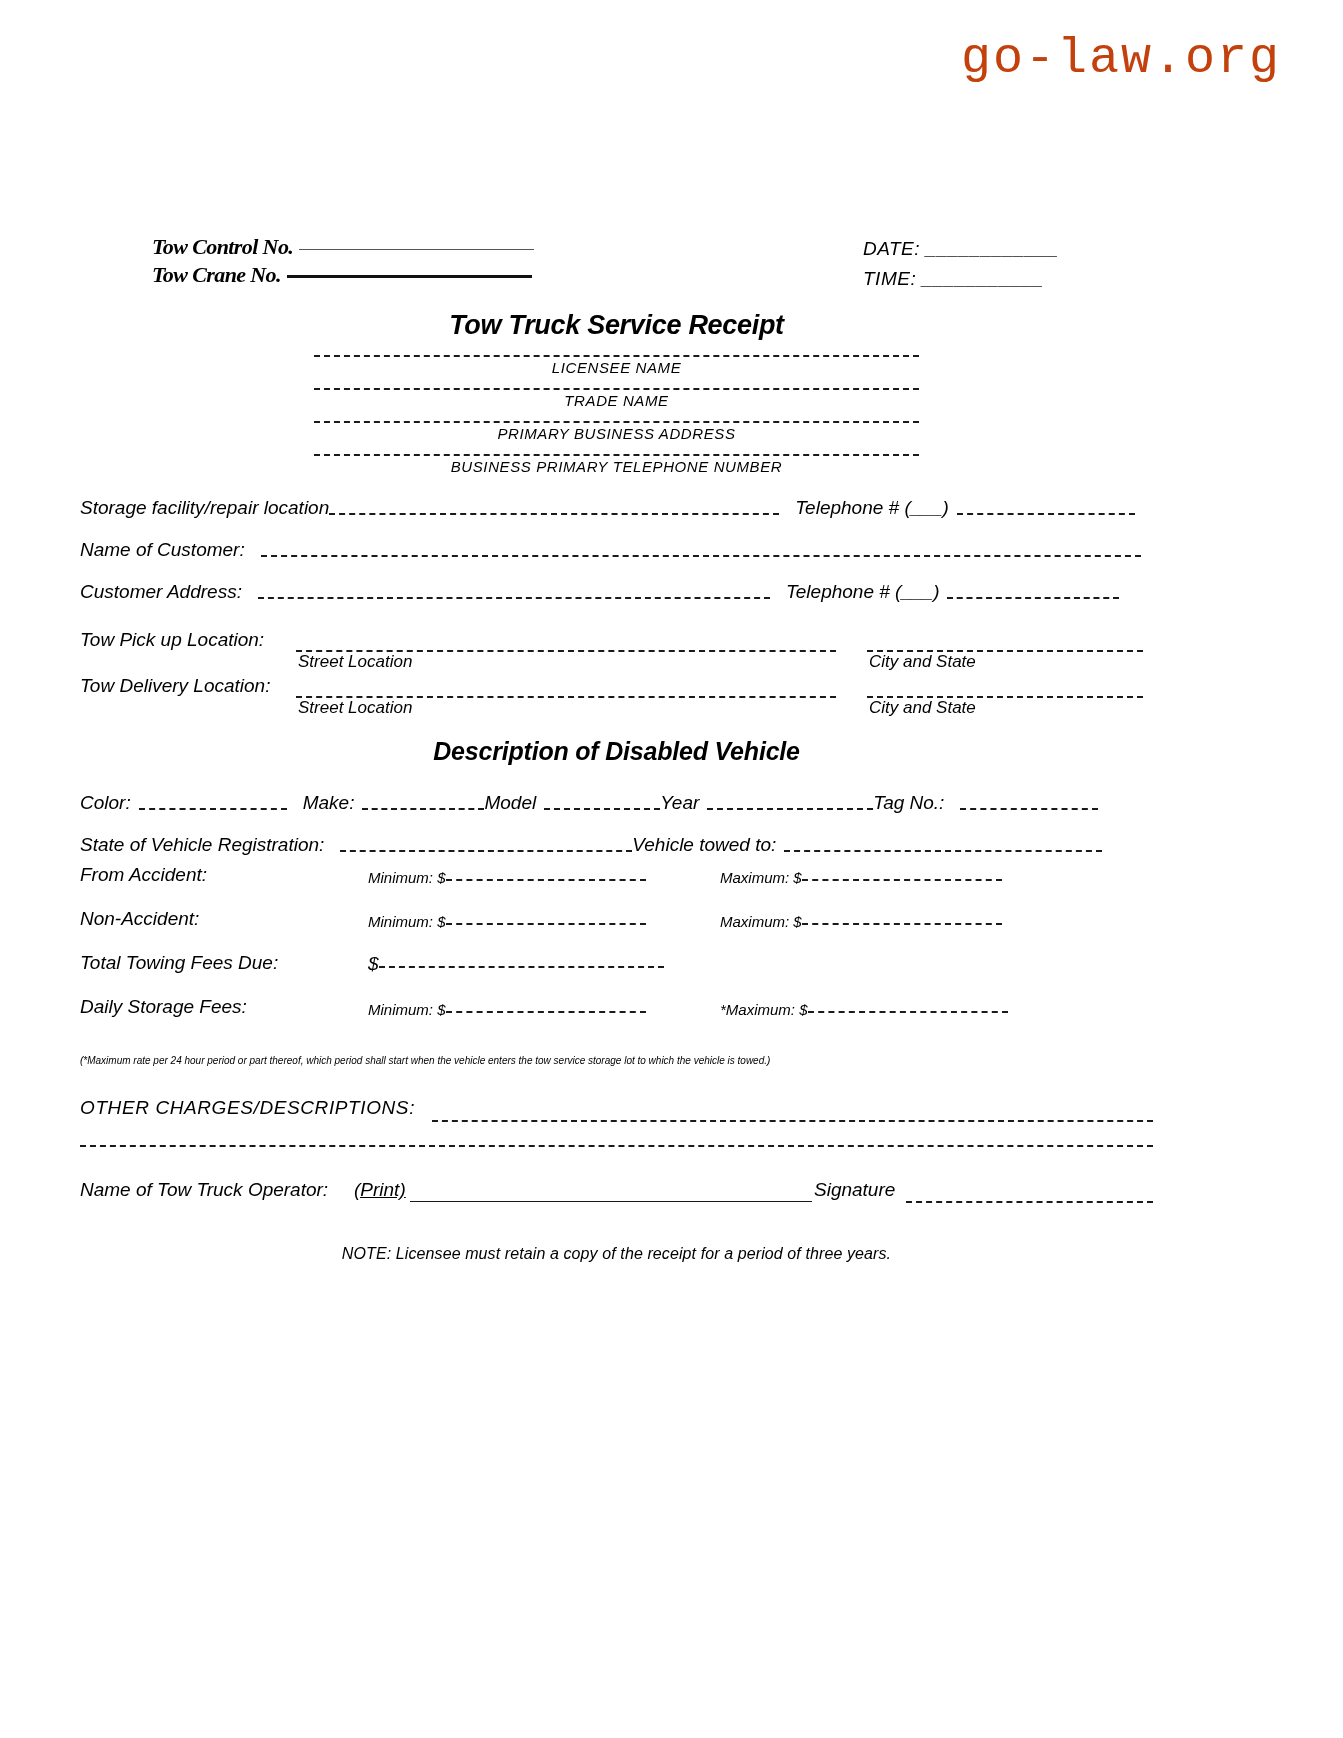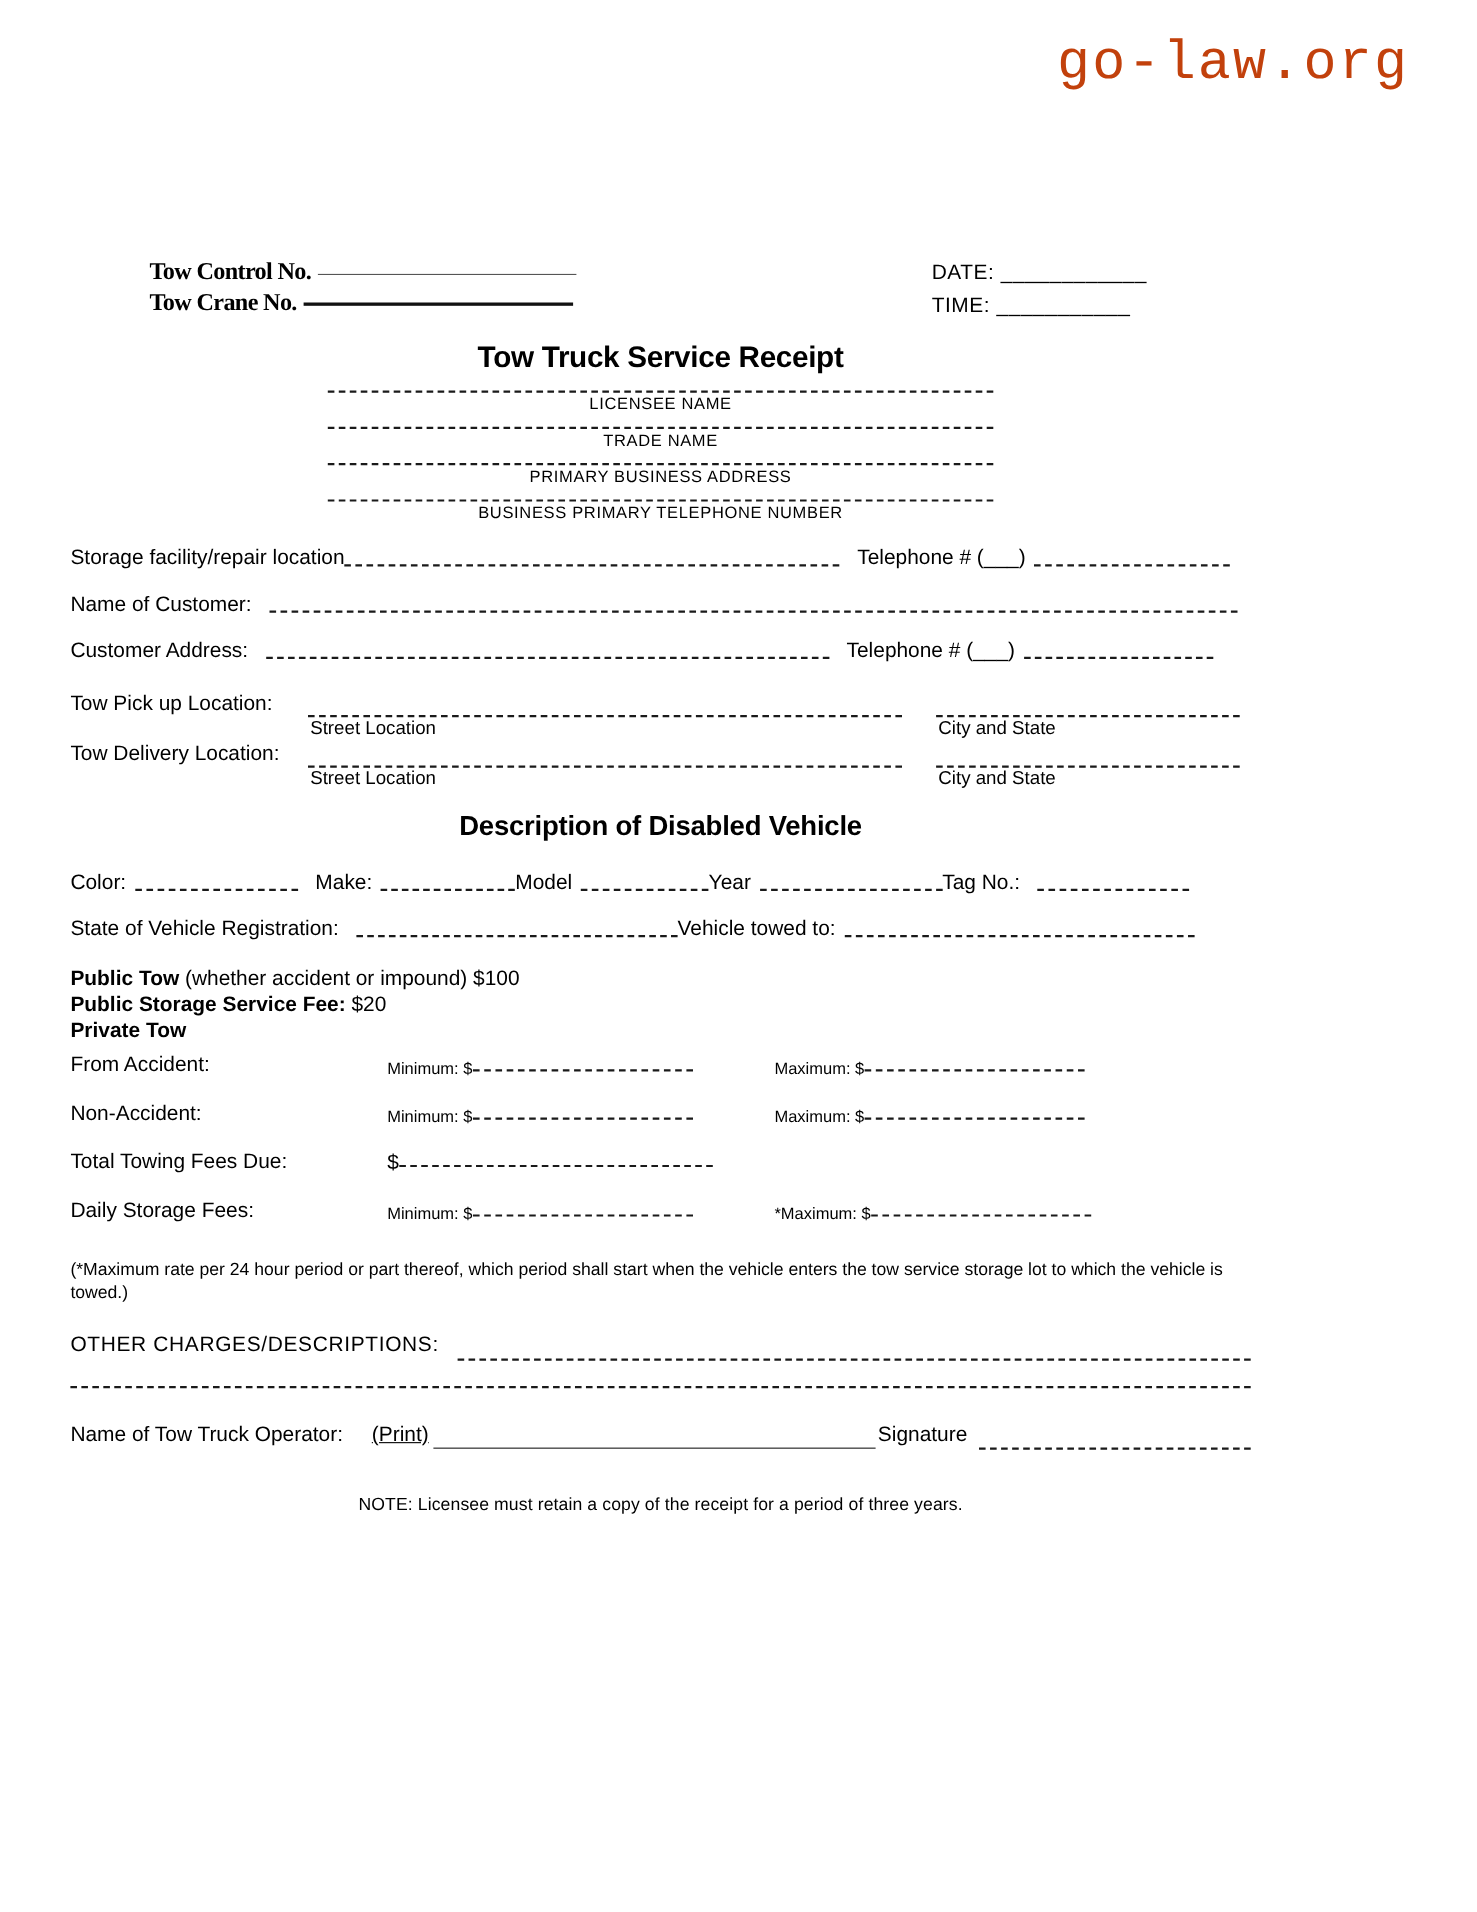--- a/index.html
+++ b/index.html
@@ -30,23 +30,24 @@
     font-family: "Liberation Mono", "DejaVu Sans Mono", monospace;
     font-size: 50px;
     letter-spacing: 2px;
     color: #c2410c;
     white-space: nowrap;
   }
 
   
   .content {
     position: absolute;
-    left: 64px;
+    left: 80px;
     top: 226px;
     width: 1073px;
+    font-style: italic;
   }
 
   
   .topblock {
     position: relative;
     height: 72px;
   }
   .tc-label {
     font-family: "Liberation Serif", "DejaVu Serif", serif;
     font-weight: bold;
@@ -193,21 +194,21 @@
   .fee-dash-l {
     display: inline-block;
     width: 285px;
     border-bottom: 2px dashed #1a1a1a;
     height: 0;
     vertical-align: 2px;
   }
   .fee-total { position: absolute; left: 288px; top: 5px; font-size: 19px; }
 
   .footnote {
-    font-size: 16px;
+    font-size: 10px;
     line-height: 21px;
     margin-top: 18px;
     white-space: normal;
   }
 
   
   .oc-row {
     position: relative;
     font-size: 19px;
     height: 34px;
@@ -364,31 +365,20 @@
     <div class="frow">
       <span class="lbl">State of Vehicle Registration:</span>
       <span class="gap-m"></span>
       <span class="dash" style="width:292px"></span>
       <span class="lbl">Vehicle towed to:</span>
       <span class="gap-s"></span>
       <span class="dash" style="width:318px"></span>
     </div>
 
 
-    <div class="fee-intro">
-      <div>
-        <b>Public Tow</b><span> (whether accident or impound) $100</span>
-      </div>
-      <div>
-        <b>Public Storage Service Fee:</b><span>  $20</span>
-      </div>
-      <div>
-        <b>Private Tow</b>
-      </div>
-    </div>
 
     <div class="fee-row">
       <span class="fee-name">From Accident:</span>
       <span class="fee-min"><span>Minimum:  $</span><span class="fee-dash-s"></span></span>
       <span class="fee-max"><span>Maximum:  $</span><span class="fee-dash-s"></span></span>
     </div>
 
     <div class="fee-row">
       <span class="fee-name">Non-Accident:</span>
       <span class="fee-min"><span>Minimum:  $</span><span class="fee-dash-s"></span></span>

